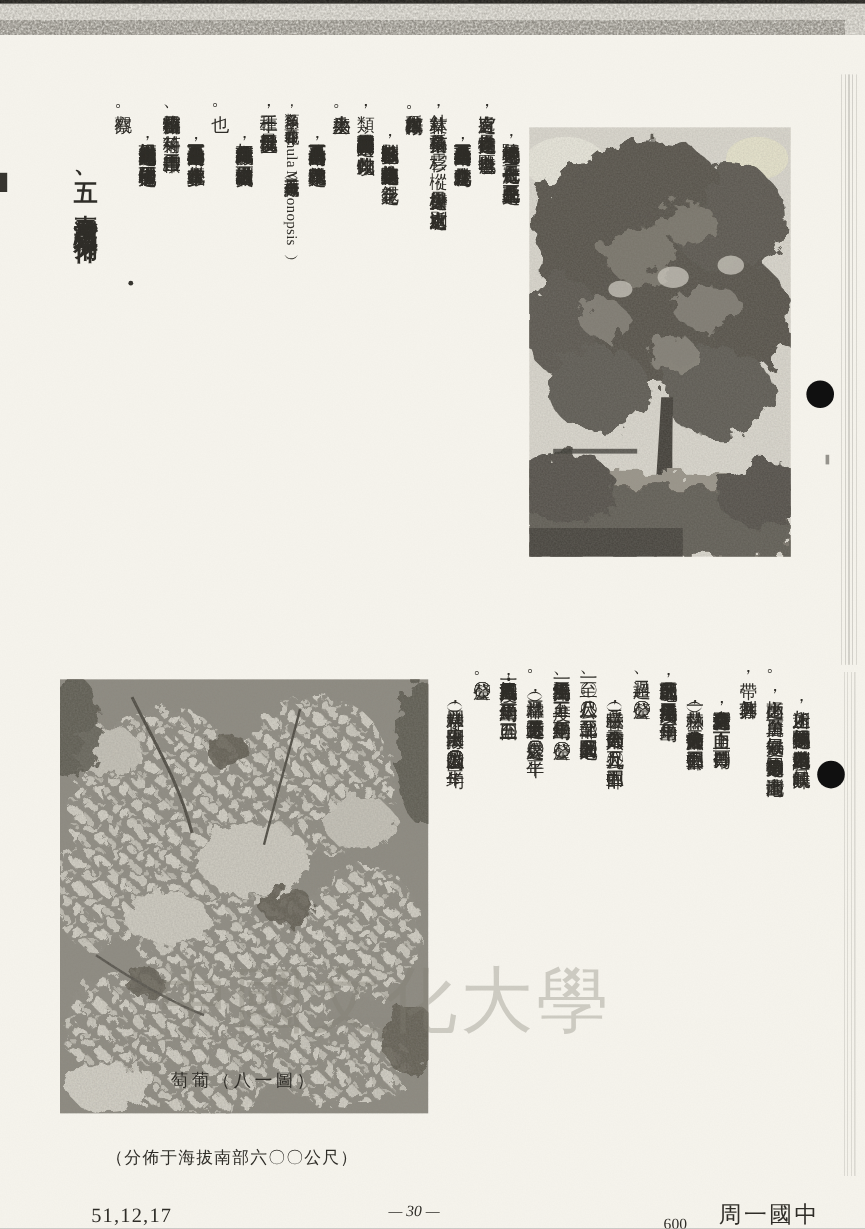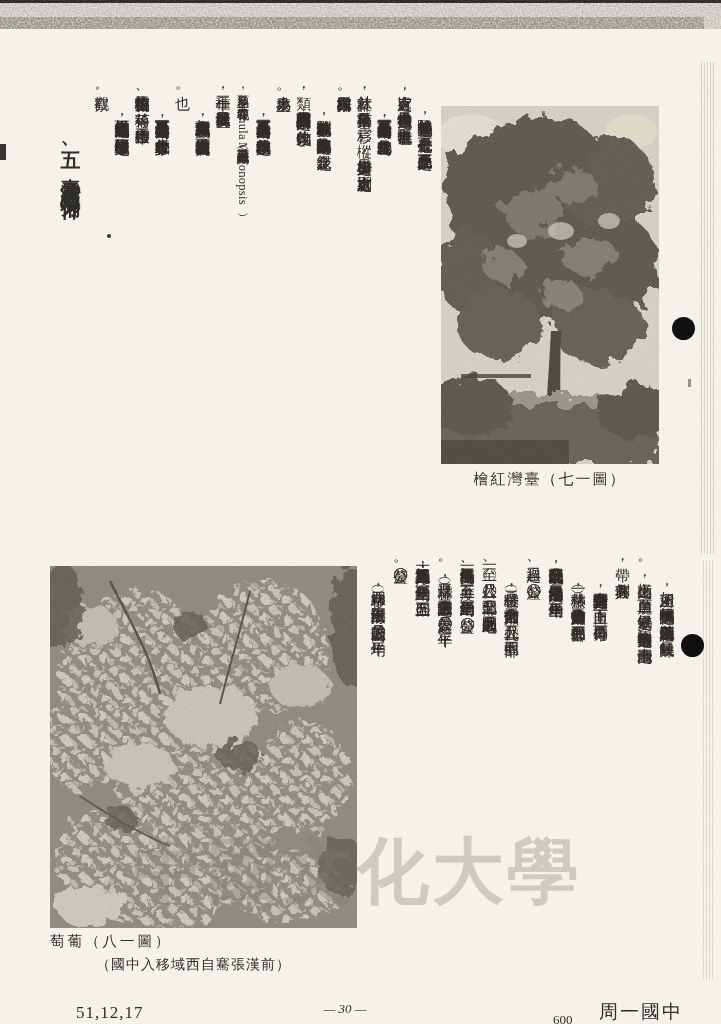--- a/index.html
+++ b/index.html
@@ -25,28 +25,28 @@
   .ind{text-indent:24px;}
   .cramped{font-size:12.6px;letter-spacing:-.3px;}
   .section-title{position:absolute;left:58px;top:136px;writing-mode:vertical-rl;
         font-size:20px;font-weight:bold;letter-spacing:3.5px;z-index:2;}
   
   .fig1{position:absolute;left:441px;top:106px;width:218px;height:358px;z-index:1;}
   .fig1 svg{display:block;}
   .fig1cap{position:absolute;left:441px;top:470px;width:218px;text-align:center;
         font-size:15px;letter-spacing:2px;z-index:2;}
   .fig2{position:absolute;left:50px;top:566px;width:307px;height:362px;z-index:1;}
-  .fig2cap1{position:absolute;left:50px;top:932px;width:307px;
+  .fig2cap1{position:absolute;left:50px;top:891px;width:307px;text-align:center;
         font-size:14.5px;letter-spacing:3px;z-index:4;}
   .fig2cap2{position:absolute;left:40px;top:956px;width:307px;text-align:center;
         font-size:14px;letter-spacing:1px;z-index:4;}
   
-  .watermark{position:absolute;left:132px;top:836px;width:570px;z-index:5;
-        font-size:72px;line-height:1;letter-spacing:3px;color:rgba(128,125,115,.34);
-        font-weight:bold;pointer-events:none;}
+  .watermark{position:absolute;left:132px;top:804px;width:570px;z-index:5;
+        font-size:60px;line-height:1;letter-spacing:3px;color:rgba(128,125,115,.34);
+        font-weight:normal;pointer-events:none;}
   
   .f-date{position:absolute;left:76px;top:1003px;font-size:17px;letter-spacing:1px;z-index:2;}
   .f-page{position:absolute;left:300px;top:1001px;width:90px;text-align:center;font-size:13px;z-index:2;font-style:italic;}
   .f-issue{position:absolute;left:553px;top:999px;font-size:13px;z-index:2;margin-top:13px;}
   .f-pub{position:absolute;left:599px;top:999px;font-size:19px;letter-spacing:2px;z-index:2;}
 </style>
 </head>
 <body>
 
 <div class="page">
@@ -142,21 +142,20 @@
       <rect x="0" y="300" width="218" height="58" fill="#615d54" filter="url(#rough1)"></rect>
       <rect x="0" y="334" width="128" height="24" fill="#45423c"></rect>
       <g filter="url(#rough1)">
         <ellipse cx="30" cy="300" rx="42" ry="30" fill="#524f48"></ellipse>
         <ellipse cx="196" cy="306" rx="40" ry="28" fill="#524f48"></ellipse>
       </g>
       <rect x="20" y="268" width="70" height="4" fill="#3a3833" opacity=".8"></rect>
       <rect width="218" height="358" filter="url(#grainP)" opacity=".5"></rect>
     </svg>
   </div>
-  <div class="fig1cap">檜紅灣臺（七一圖）</div>
 
   <div class="vblock bottomtext">
     <div class="col ind">如上所述，氣候與植物之關係，若以高山地帶爲例證，最饒興味</div>
     <div class="col">。極高之山，自麓至頂，氣候遞變，植物因之分爲數帶。臺灣高山地</div>
     <div class="col">帶，亦其著例。</div>
     <div class="col ind">臺灣寶島森林之垂直分佈，自下而上，可分爲四帶：</div>
     <div class="col ind">（一）熱帶林，分佈于海拔南部六〇〇公尺，中部四五〇公尺，</div>
     <div class="col">北部三〇〇公尺以下的地區，年平均氣溫達攝氏二三度，年平均雨量</div>
     <div class="col">超過二、〇〇〇公釐。</div>
     <div class="col ind">（二）暖帶林，分佈于南部六〇〇至一、九五〇公尺。中部四五</div>
@@ -213,21 +212,21 @@
         <ellipse cx="140" cy="60" rx="18" ry="14" fill="#5c584e"></ellipse>
         <ellipse cx="70" cy="252" rx="16" ry="12" fill="#5c584e"></ellipse>
       </g>
       <path d="M60,15 C80,55 100,88 110,128" stroke="#4a473f" stroke-width="2.5" fill="none"></path>
       <path d="M200,25 C190,65 180,98 170,138" stroke="#4a473f" stroke-width="2" fill="none"></path>
       <path d="M30,230 C60,250 90,268 120,280" stroke="#54514a" stroke-width="2" fill="none"></path>
       <rect width="307" height="362" filter="url(#grainG)" opacity=".55"></rect>
     </svg>
   </div>
   <div class="fig2cap1">萄葡（八一圖）</div>
-  <div class="fig2cap2">（國中入移域西自騫張漢前）</div>
+  <div class="fig2cap2">（分佈于海拔南部六〇〇公尺）</div>
 
   <div class="watermark">中國文化大學</div>
 
   <div class="f-date">51,12,17</div>
   <div class="f-page">— 30 —</div>
   <div class="f-issue">600</div>
   <div class="f-pub">周一國中</div>
 
   <div class="page-noise">
     <svg width="721" height="1024">

